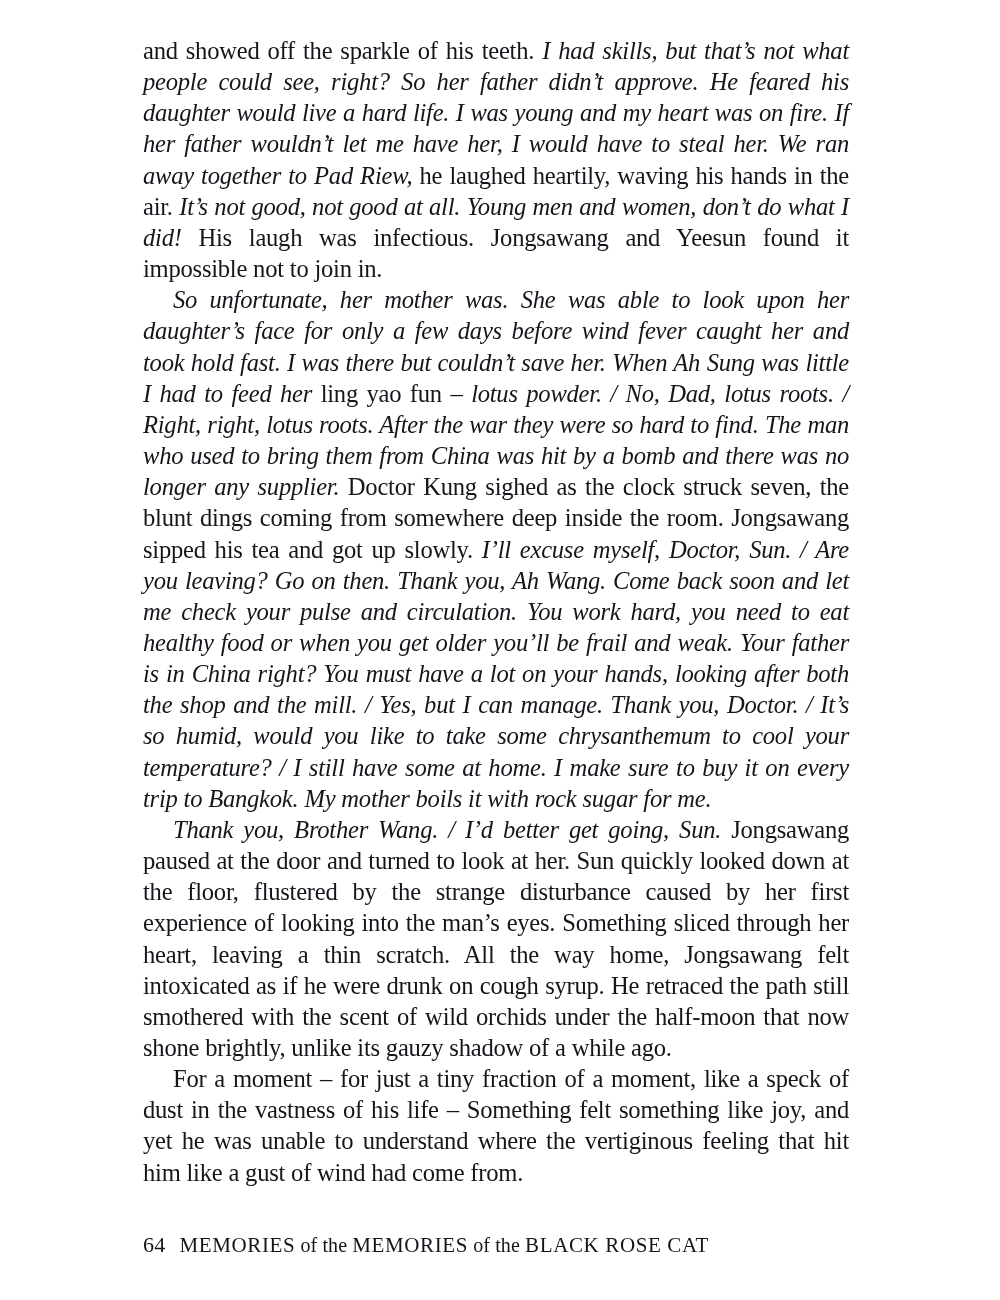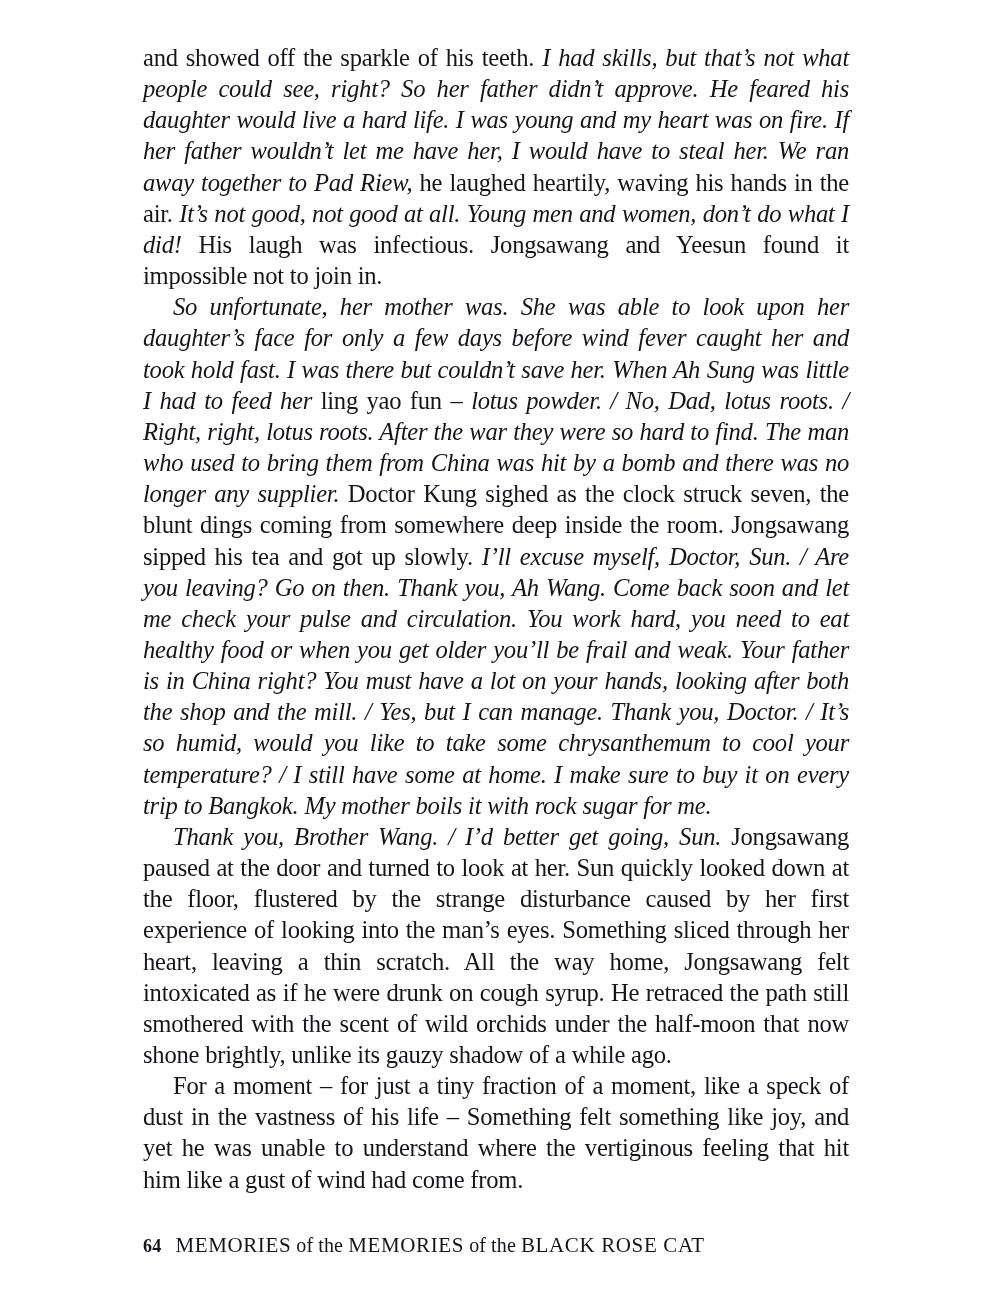--- a/index.html
+++ b/index.html
@@ -15,21 +15,21 @@
     height: 1300px;
     background: #ffffff;
     overflow: hidden;
     font-family: "Liberation Serif", "DejaVu Serif", serif;
     color: #15161c;
   }
 
   .text-block {
     position: absolute;
     left: 143px;
-    top: 42px;
+    top: 35px;
     width: 706px;
   }
 
   p.para {
     margin: 0;
     text-align: justify;
     text-justify: inter-word;
     font-size: 24.6px;
     line-height: 31.15px;
     letter-spacing: -0.01em;
@@ -58,23 +58,22 @@
     left: 143px;
     top: 1232px;
     width: 706px;
     font-size: 21px;
     line-height: 26px;
     color: #15161c;
     white-space: nowrap;
   }
 
   .footer .folio {
-    font-size: 18px;
+    font-size: 22px;
     letter-spacing: 0.01em;
-    font-weight: bold;
   }
 
   .footer .runhead {
     margin-left: 14px;
     letter-spacing: 0.012em;
     margin-top: 16px;
   }
 
   .footer .runhead .sc {
     font-size: 21px;

